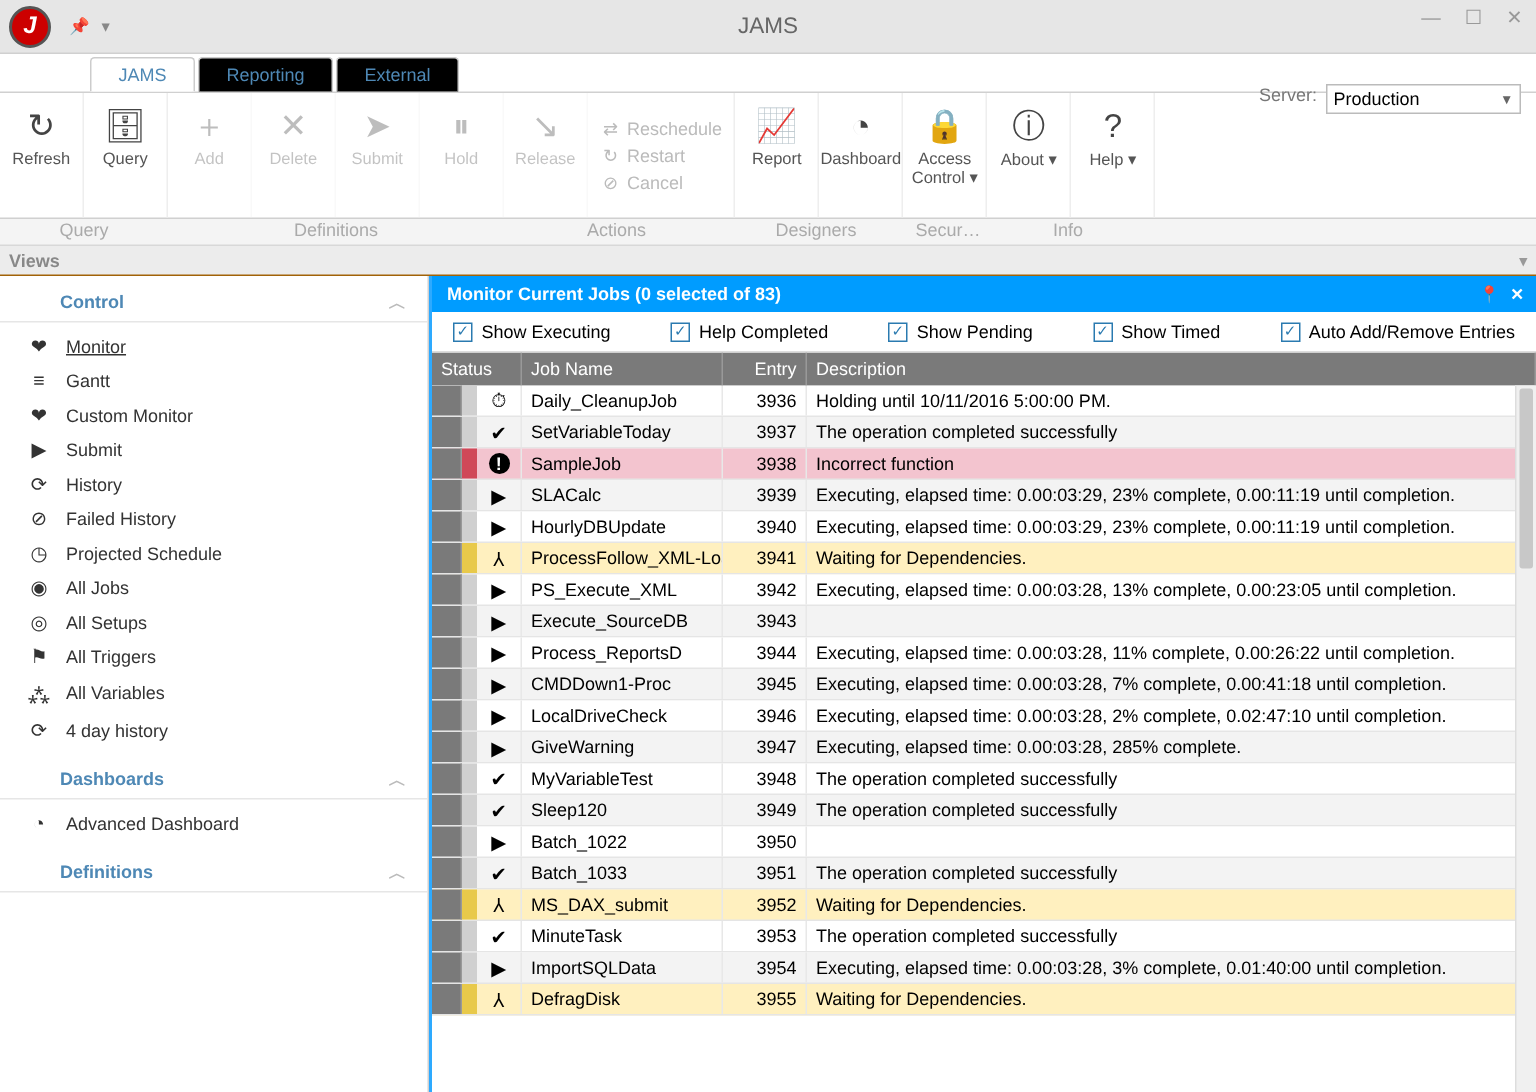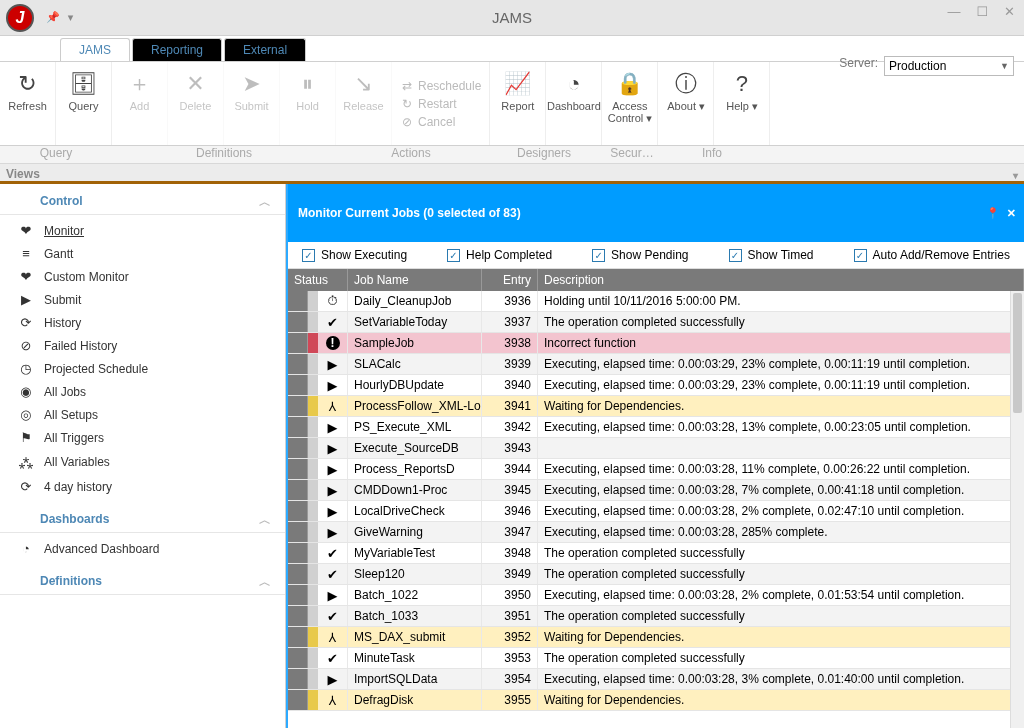--- a/index.html
+++ b/index.html
@@ -31,39 +31,39 @@
 .ribbon-btn .lbl { margin-top: 0; color: #555; font-size: 11px; text-align: center; }
 .ribbon-stack { display: flex; flex-direction: column; justify-content: center; padding: 4px 6px; border-right: 1px solid #eee; }
 .ribbon-stack-item { display: flex; align-items: center; gap: 4px; color: #bbb; padding: 2px 2px; font-size: 11px; }
 .ribbon-stack-item .sicon { width: 14px; text-align: center; }
 
 
 .ribbon-labels { height: 18px; background: #f4f4f4; display: flex; color: #aaa; font-size: 11px; border-bottom: 1px solid #d8d8d8; }
 .rlabel { text-align: center; }
 
 
-.viewsbar { height: 20px; background: #ececec; border-bottom: 3px solid #a16207; padding-left: 6px; display: flex; align-items: flex-end; color: #888; font-weight: bold; position: relative; }
+.viewsbar { height: 20px; background: #ececec; border-bottom: 1px solid #a16207; padding-left: 6px; display: flex; align-items: center; color: #888; font-weight: bold; position: relative; }
 .viewsbar .chev { position: absolute; right: 6px; color: #999; font-size: 10px; }
 
 
 .main { display: flex; height: 644px; }
 .sidebar { width: 286px; border-right: 1px solid #d0d0d0; display: flex; flex-direction: column; background: #fff; position: relative; }
 .section-head { color: #4e88b5; font-weight: bold; padding: 10px 0 6px 40px; position: relative; border-bottom: 1px solid #e6e6e6; }
 .section-head .collapse { position: absolute; right: 14px; color: #bbb; }
 .nav-list { list-style: none; padding: 4px 0; }
 .nav-item { display: flex; align-items: center; gap: 10px; padding: 4px 10px 4px 18px; cursor: pointer; }
 .nav-item .nicon { width: 16px; text-align: center; color: #333; font-size: 13px; }
 .nav-item .nlabel { color: #333; }
 .nav-item.active .nlabel { text-decoration: underline; }
 .sidebar-footer { position: absolute; bottom: 0; left: 0; right: 0; height: 24px; border-top: 1px solid #d0d0d0; display: flex; align-items: center; padding-left: 6px; gap: 4px; }
 .sf-icon { font-size: 14px; color: #444; }
 
 
 .content { flex: 1; display: flex; flex-direction: column; border-left: 2px solid #2daaff; }
-.panel-title { background: #009cff; color: #fff; font-weight: bold; padding: 22px 10px; display: flex; align-items: center; position: relative; }
+.panel-title { background: #009cff; color: #fff; font-weight: bold; padding: 5px 10px; display: flex; align-items: center; position: relative; }
 .panel-title .panelbtn { position: absolute; right: 24px; font-size: 11px; color: #fff; }
 .panel-title .panelbtn2 { position: absolute; right: 8px; font-size: 11px; color: #fff; }
 .filters { display: flex; gap: 40px; padding: 6px 14px; background: #fff; border-bottom: 1px solid #ddd; }
 .filter { display: flex; align-items: center; gap: 6px; cursor: pointer; }
 .chk { width: 13px; height: 13px; border: 1px solid #2a7ab0; display: inline-flex; align-items: center; justify-content: center; color: #2a7ab0; font-size: 10px; }
 
 
 .grid-wrap { flex: 1; overflow: hidden; position: relative; }
 .grid-header { display: flex; background: #7a7a7a; color: #fff; height: 22px; align-items: center; }
 .gh { padding: 0 6px; border-right: 1px solid #999; height: 100%; display: flex; align-items: center; }
@@ -430,21 +430,20 @@
     <div class="cell job">Sleep120</div>
     <div class="cell entry">3949</div>
     <div class="cell desc">The operation completed successfully</div>
           </div>
           <div class="row bg-normal">
     <div class="lead"></div>
     <div class="bar" style="background:#d0d0d0"></div>
     <div class="cell sicon">▶</div>
     <div class="cell job">Batch_1022</div>
     <div class="cell entry">3950</div>
-    <div class="cell desc">Executing, elapsed time: 0.00:03:28, 2% complete, 0.01:53:54 until completion.</div>
           </div>
           <div class="row bg-normal2">
     <div class="lead"></div>
     <div class="bar" style="background:#d0d0d0"></div>
     <div class="cell sicon">✔</div>
     <div class="cell job">Batch_1033</div>
     <div class="cell entry">3951</div>
     <div class="cell desc">The operation completed successfully</div>
           </div>
           <div class="row bg-yellow">

